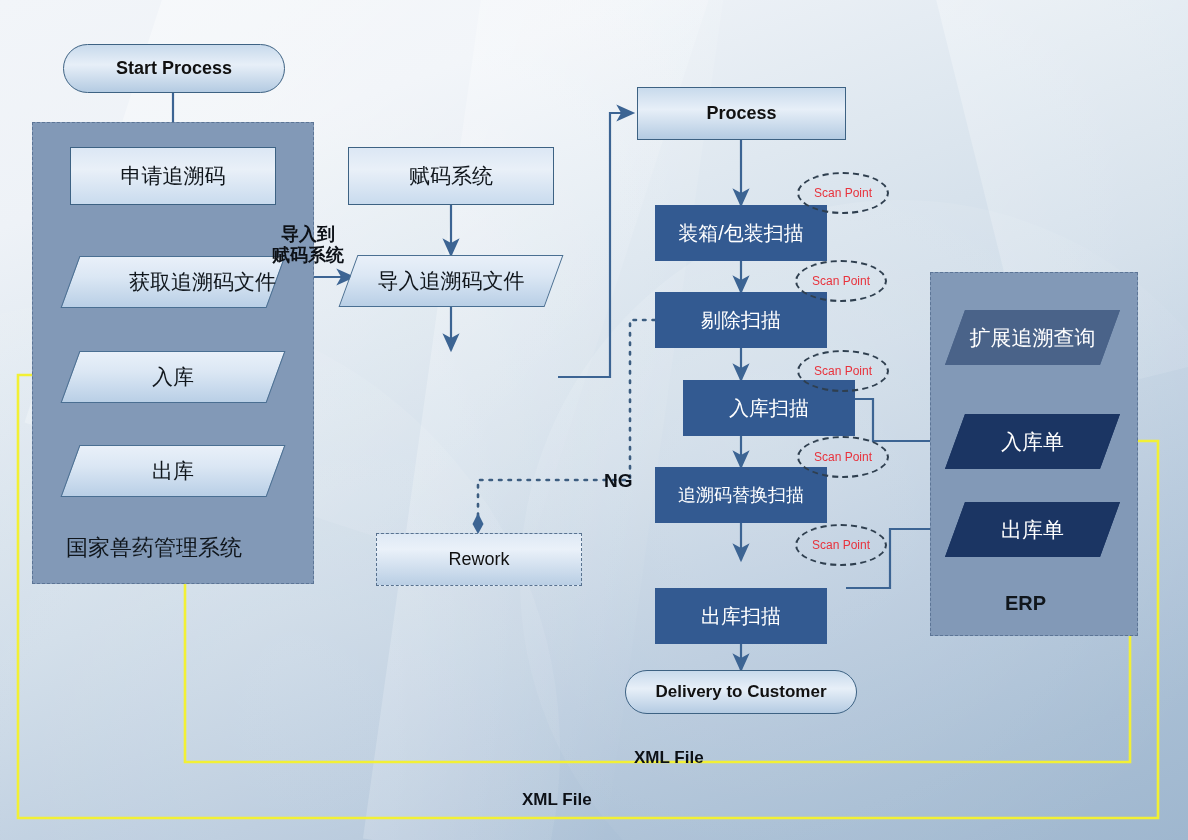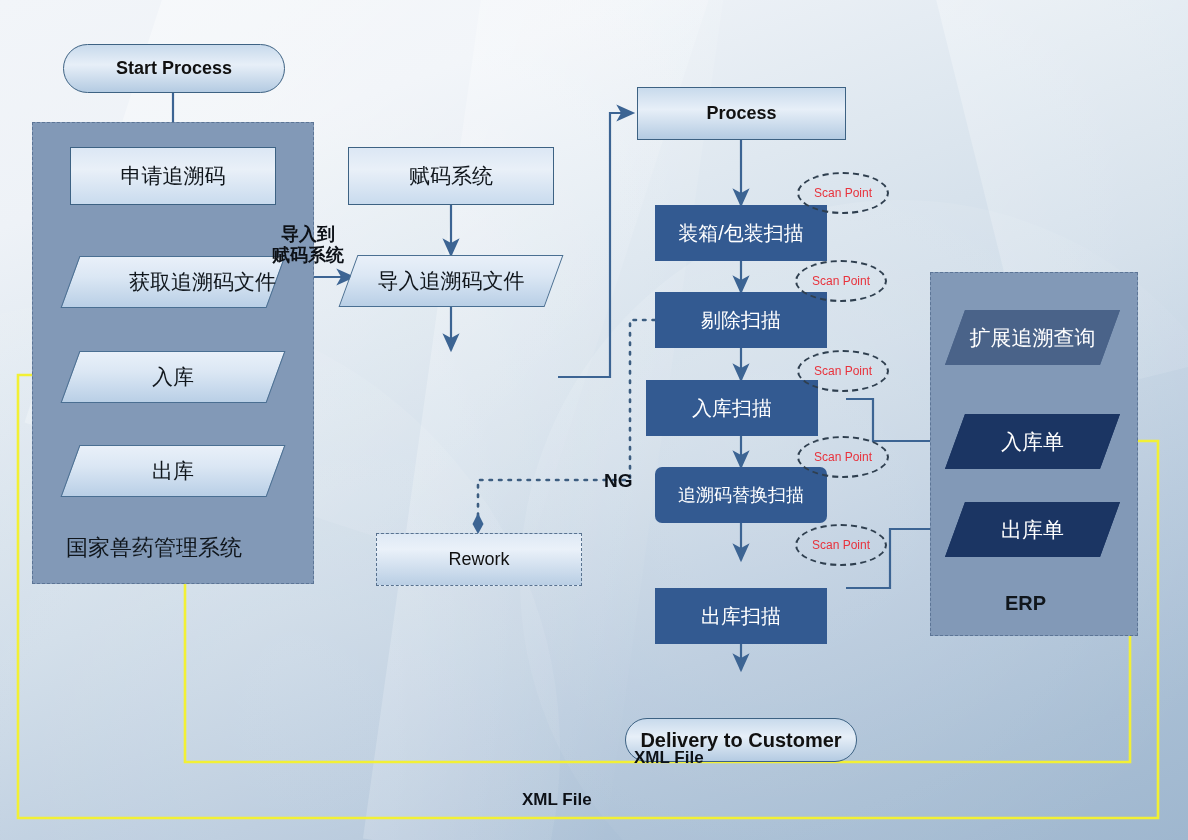--- a/index.html
+++ b/index.html
@@ -301,33 +301,33 @@
   </div>
 
   <div class="node dark-box" style="left:655px; top:205px; width:172px; height:56px;">
     <span>装箱/包装扫描</span>
   </div>
 
   <div class="node dark-box" style="left:655px; top:292px; width:172px; height:56px;">
     <span>剔除扫描</span>
   </div>
 
-  <div class="node dark-box" style="left:646px; top:380px; width:172px; height:56px;">
+  <div class="node dark-box" style="left:683px; top:380px; width:172px; height:56px;">
     <span>入库扫描</span>
   </div>
 
-  <div class="node dark-box" style="left:655px; top:467px; width:172px; height:56px; font-size:18px;border-radius:7px;">
+  <div class="node dark-box" style="left:655px; top:467px; width:172px; height:56px; font-size:18px;">
     <span>追溯码替换扫描</span>
   </div>
 
   <div class="node dark-box" style="left:655px; top:560px; width:172px; height:56px;margin-top:28px;">
     <span>出库扫描</span>
   </div>
 
-  <div class="node terminator" style="left:625px; top:670px; width:232px; height:44px; border-radius:22px; font-size:20px;margin-top:48px;">
+  <div class="node terminator" style="left:625px; top:670px; width:232px; height:44px; border-radius:22px; font-size:17px;">
     <span>Delivery to Customer</span>
   </div>
 
   <div class="scan-point" style="left:797px; top:172px; width:92px; height:42px;">
     <span>Scan Point</span>
   </div>
   <div class="scan-point" style="left:795px; top:260px; width:92px; height:42px;">
     <span>Scan Point</span>
   </div>
   <div class="scan-point" style="left:797px; top:350px; width:92px; height:42px;">

